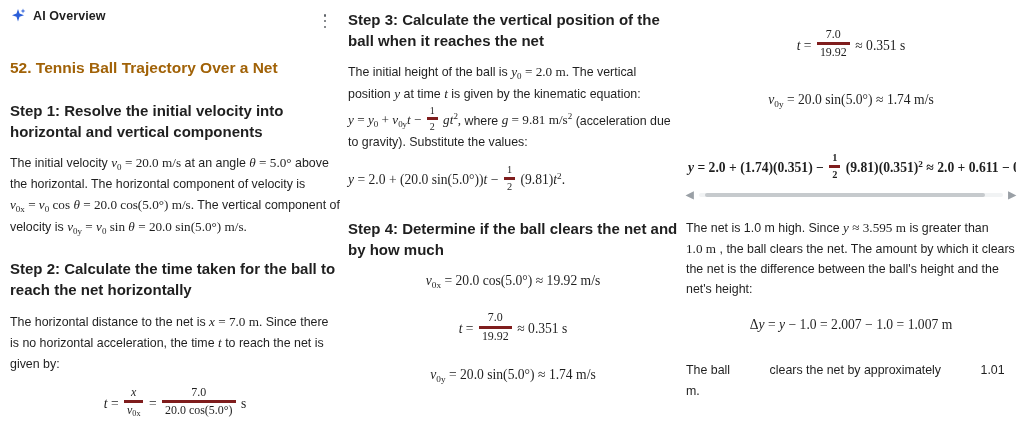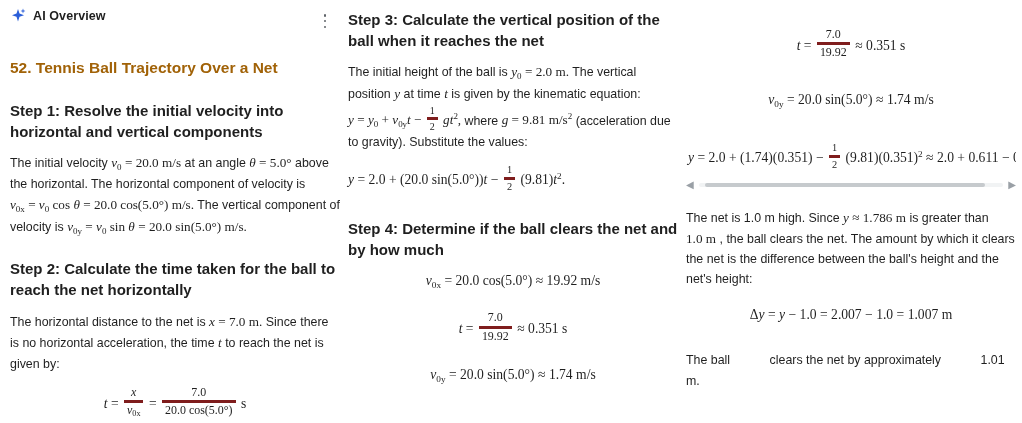--- a/index.html
+++ b/index.html
@@ -307,40 +307,40 @@
     <div class="dispmath" style="margin-top:28px;">
       <span class="mi">t</span> <span class="mo">=</span>
       <span class="frac"><span class="num mn">7.0</span><span class="den mn">19.92</span></span>
       <span class="mo">≈</span> <span class="mn">0.351 s</span>
     </div>
 
     <div class="dispmath" style="margin-top:32px;">
       <span class="mi">v</span><span class="subn">0y</span> <span class="mo">=</span> <span class="mn">20.0 sin(5.0°)</span> <span class="mo">≈</span> <span class="mn">1.74 m/s</span>
     </div>
 
-    <div class="scroll-math-wrap" style="margin-top:34px;">
+    <div class="scroll-math-wrap" style="margin-top:44px;font-weight:bold;">
       <div class="scroll-math">
         <span class="mi">y</span> <span class="mo">=</span> <span class="mn">2.0</span> <span class="mo">+</span>
         <span class="mn">(1.74)(0.351)</span> <span class="mo">−</span>
         <span class="frac small"><span class="num mn">1</span><span class="den mn">2</span></span>
         <span class="mn">(9.81)(0.351)</span><span class="sup">2</span> <span class="mo">≈</span>
         <span class="mn">2.0 + 0.611 − 0</span>
       </div>
       <div class="scrollbar">
         <span class="scroll-arrow">◀</span>
         <span class="scroll-track">
           <span class="scroll-thumb"></span>
         </span>
         <span class="scroll-arrow">▶</span>
       </div>
     </div>
 
     <p class="body" style="margin-top:16px;">
       <span>The net is 1.0 m high. Since</span>
-      <span class="inlinemath"><span class="mi">y</span> <span class="mo">≈</span> <span class="mn">1.786 m</span></span>
+      <span class="inlinemath"><span class="mi">y</span> <span class="mo">≈</span> <span class="mn">3.595 m</span></span>
       <span>is greater than</span>
       <span class="inlinemath"><span class="mn">1.0 m</span></span>
       <span>, the ball clears the net. The amount by which it clears the net is the difference between the ball's height and the net's height:</span>
     </p>
 
     <div class="dispmath" style="margin-top:18px;">
       <span class="mn">Δ</span><span class="mi">y</span> <span class="mo">=</span> <span class="mi">y</span> <span class="mo">−</span>
       <span class="mn">1.0</span> <span class="mo">=</span> <span class="mn">2.007</span> <span class="mo">−</span>
       <span class="mn">1.0</span> <span class="mo">=</span> <span class="mn">1.007 m</span>
     </div>

